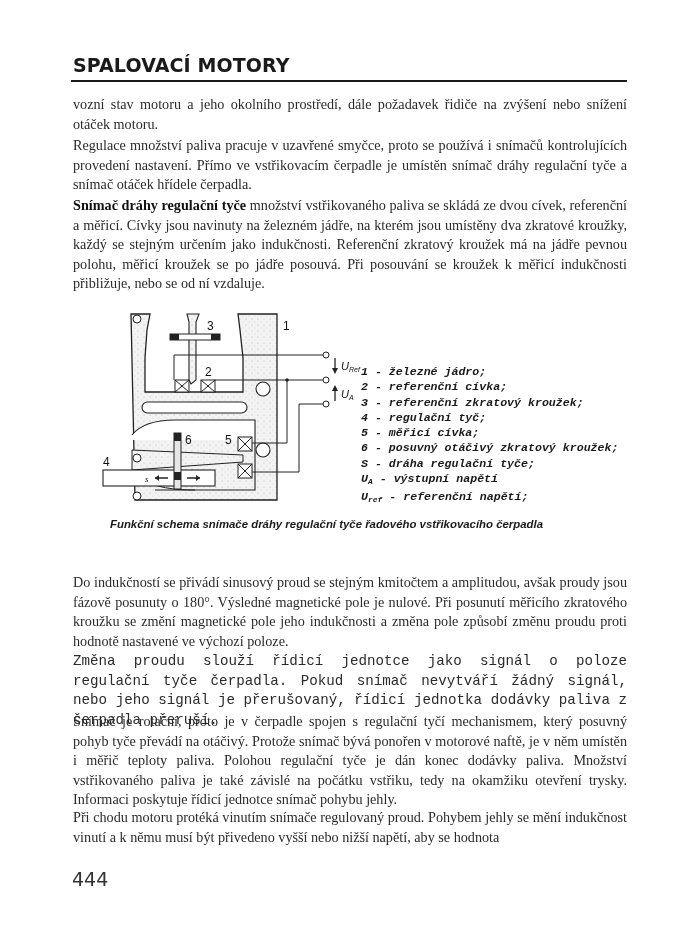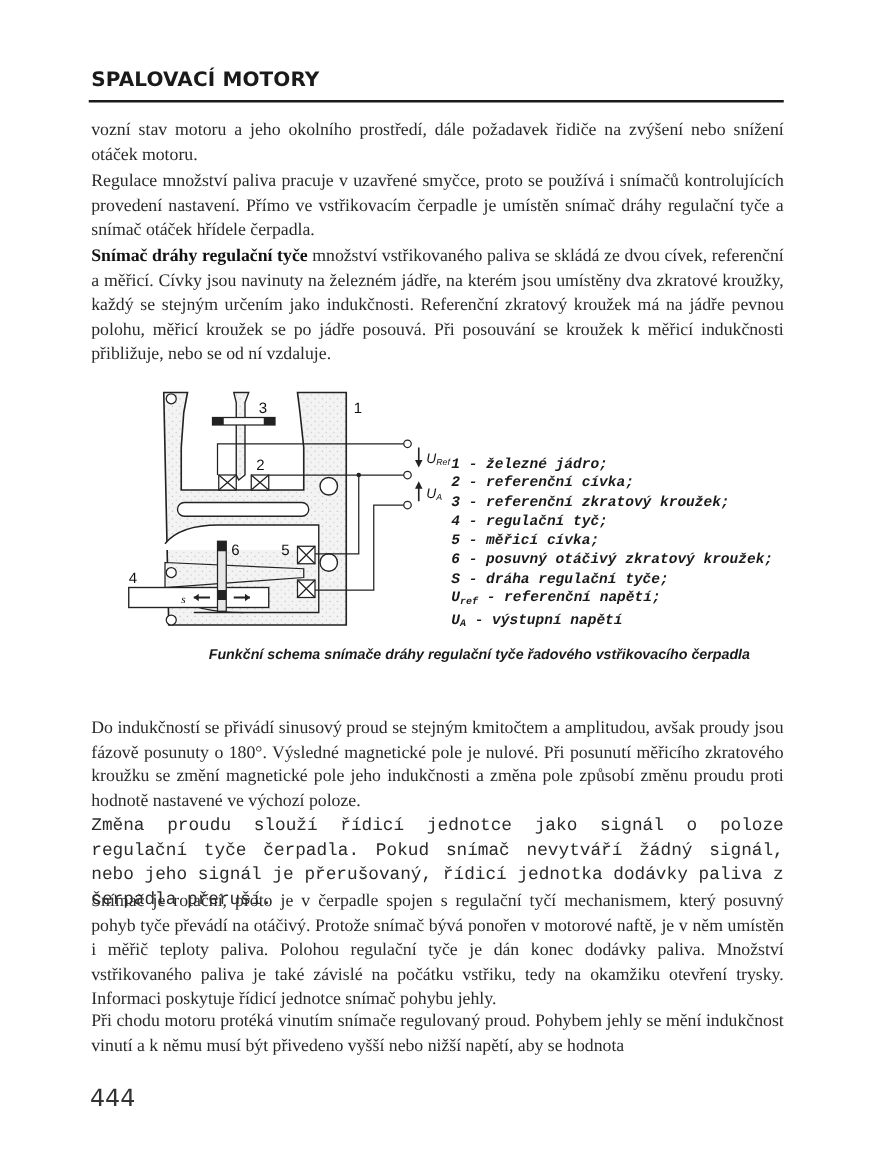--- a/index.html
+++ b/index.html
@@ -1,19 +1,19 @@
 <!DOCTYPE html>
 <html><head>
   <meta charset="utf-8">
   <style>
     html, body { margin: 0; padding: 0; background: #ffffff; }
     body { width: 700px; height: 938px; position: relative; overflow: hidden; color: #231f20; }
     .page-header {
       position: absolute; left: 73px; top: 54px; width: 553px;
-      font-family: "DejaVu Sans", sans-serif; font-weight: bold; font-size: 16px;
+      font-family: "DejaVu Sans", sans-serif; font-weight: bold; font-size: 19px;
       letter-spacing: 0.1px; color: #1a1a1a;
     }
     .header-rule {
       position: absolute; left: 71px; top: 80px; width: 556px; height: 2px; background: #1a1a1a;
     }
     .body-text {
       position: absolute; left: 73px; width: 554px;
       font-family: "Liberation Serif", serif; font-size: 14.2px; line-height: 19.6px;
       text-align: justify; color: #2a2a2a; margin: 0;
     }
@@ -22,21 +22,21 @@
     .legend {
       position: absolute; left: 361px; top: 364px; width: 240px;
       font-family: Liberation Mono, monospace; font-style: italic; font-weight: bold;
       font-size: 11.6px; line-height: 15.3px; color: #1a1a1a;
     }
     .legend div { white-space: nowrap; }
     .legend sub { font-size: 8px; vertical-align: -2px; }
     .caption {
       position: absolute; left: 110px; top: 518px; width: 490px;
       font-family: "Liberation Sans", sans-serif; font-style: italic; font-weight: bold;
-      font-size: 11.4px; color: #1a1a1a; white-space: nowrap; text-align: right;
+      font-size: 11.4px; color: #1a1a1a; white-space: nowrap;
     }
     .page-number {
       position: absolute; left: 72px; top: 868px;
       font-family: "DejaVu Sans", sans-serif; font-size: 19px; color: #333;
     }
   </style>
 </head>
 <body>
 
 <div class="page-header">SPALOVACÍ MOTORY</div>
@@ -139,22 +139,22 @@
 </div>
 
 <div class="legend">
   <div><span>1</span><span> - železné jádro;</span></div>
   <div><span>2</span><span> - referenční cívka;</span></div>
   <div><span>3</span><span> - referenční zkratový kroužek;</span></div>
   <div><span>4</span><span> - regulační tyč;</span></div>
   <div><span>5</span><span> - měřicí cívka;</span></div>
   <div><span>6</span><span> - posuvný otáčivý zkratový kroužek;</span></div>
   <div><span>S</span><span> - dráha regulační tyče;</span></div>
+  <div><span>U</span><sub>A</sub><span> - výstupní napětí</span></div>
   <div><span>U</span><sub>ref</sub><span> - referenční napětí;</span></div>
-  <div><span>U</span><sub>A</sub><span> - výstupní napětí</span></div>
 </div>
 
 <div class="caption">Funkční schema snímače dráhy regulační tyče řadového vstřikovacího čerpadla</div>
 
 <p class="body-text" style="top:573px;">Do indukčností se přivádí sinusový proud se stejným kmitočtem a amplitudou, avšak proudy jsou fázově posunuty o 180°. Výsledné magnetické pole je nulové. Při posunutí měřicího zkratového kroužku se změní magnetické pole jeho indukčnosti a změna pole způsobí změnu proudu proti hodnotě nastavené ve výchozí poloze.</p>
 <p class="body-text" style="top:652px;font-family:Liberation Mono, monospace;">Změna proudu slouží řídicí jednotce jako signál o poloze regulační tyče čerpadla. Pokud snímač nevytváří žádný signál, nebo jeho signál je přerušovaný, řídicí jednotka dodávky paliva z čerpadla přeruší.</p>
 <p class="body-text" style="top:712px;">Snímač je rotační, proto je v čerpadle spojen s regulační tyčí mechanismem, který posuvný pohyb tyče převádí na otáčivý. Protože snímač bývá ponořen v motorové naftě, je v něm umístěn i měřič teploty paliva. Polohou regulační tyče je dán konec dodávky paliva. Množství vstřikovaného paliva je také závislé na počátku vstřiku, tedy na okamžiku otevření trysky. Informaci poskytuje řídicí jednotce snímač pohybu jehly.</p>
 <p class="body-text" style="top:808px;">Při chodu motoru protéká vinutím snímače regulovaný proud. Pohybem jehly se mění indukčnost vinutí a k němu musí být přivedeno vyšší nebo nižší napětí, aby se hodnota</p>
 
 <div class="page-number">444</div>

